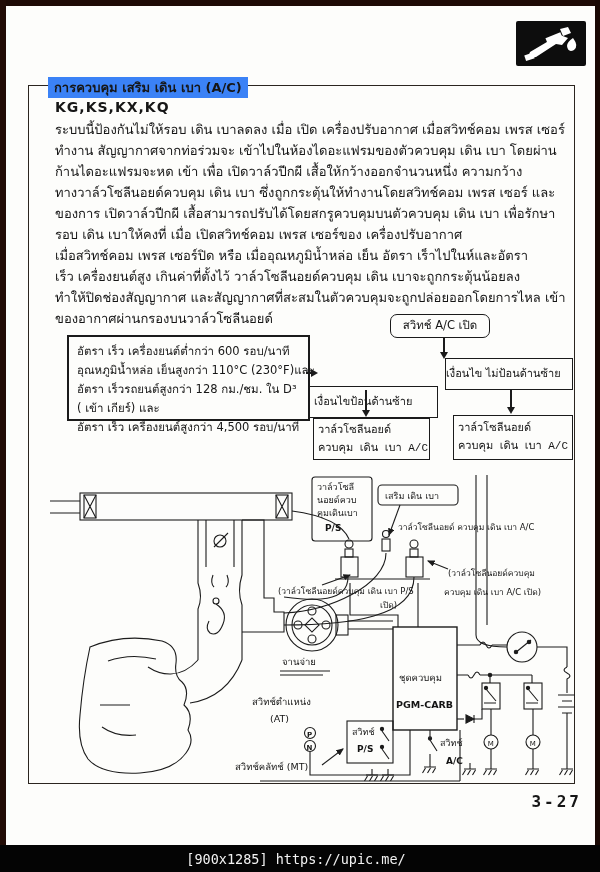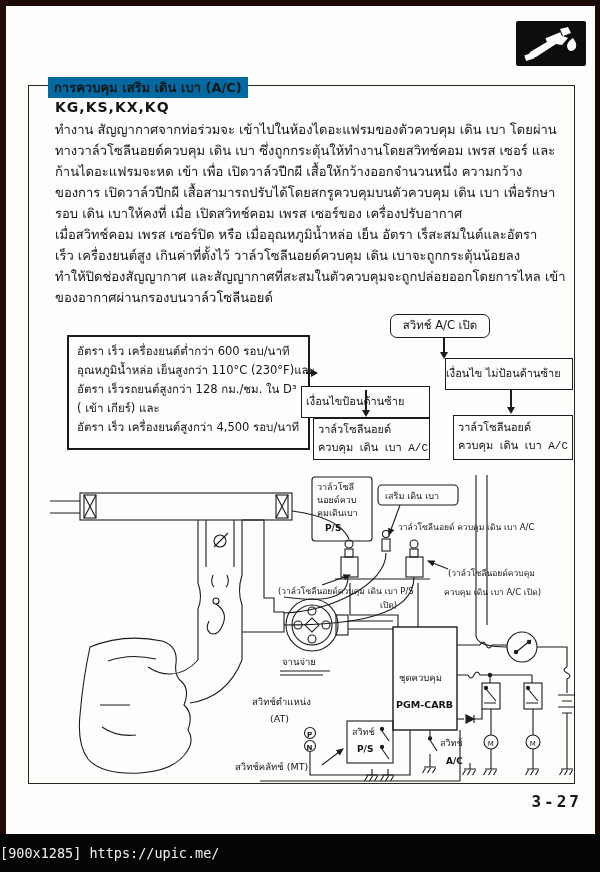--- a/index.html
+++ b/index.html
@@ -6,54 +6,54 @@
   .page{position:relative;width:600px;height:872px;background:#fdfdfb;overflow:hidden;
         font-family:"DejaVu Sans",sans-serif;color:#161616;}
   
   .edge-top{position:absolute;left:0;top:0;width:600px;height:6px;background:#1e0a05;}
   .edge-left{position:absolute;left:0;top:0;width:6px;height:872px;background:#220c06;}
   .edge-right{position:absolute;right:0;top:0;width:5px;height:872px;background:#1a0804;}
   
   .fuel-box{position:absolute;left:516px;top:21px;width:70px;height:45px;background:#0d0d0d;border-radius:2px;}
   
   .section-box{position:absolute;left:28px;top:85px;width:545px;height:697px;border:1.6px solid #2b251f;}
-  .section-title{position:absolute;left:48px;top:77px;background:#0369a1;padding:0 6px;
+  .section-title{position:absolute;left:48px;top:77px;background:#3b82f6;padding:0 6px;
       font-size:13px;font-weight:bold;white-space:nowrap;}
   .models{position:absolute;left:55px;top:99px;font-size:14px;font-weight:bold;letter-spacing:1px;}
   .para{position:absolute;left:55px;top:119px;width:508px;font-size:13px;font-weight:500;}
   .para div{height:21px;line-height:21px;white-space:nowrap;overflow:visible;}
   
-  .cond-box{position:absolute;left:67px;top:335px;width:243px;height:115px;border:2px solid #1b1b1b;
+  .cond-box{position:absolute;left:67px;top:335px;width:243px;height:86px;border:2px solid #1b1b1b;
       padding:5px 8px;box-sizing:border-box;font-size:11.5px;font-weight:500;}
   .cond-box div{height:19px;line-height:19px;white-space:nowrap;}
   
   .fbox{position:absolute;border:1.6px solid #1b1b1b;box-sizing:border-box;background:#fdfdfb;
       font-size:11px;font-weight:500;white-space:nowrap;overflow:hidden;}
   .fb-ac{left:390px;top:314px;width:100px;height:24px;line-height:21px;text-align:center;font-size:11.5px;border-radius:7px;}
-  .fb-left{left:301px;top:358px;width:129px;height:32px;line-height:29px;padding-left:4px;margin-top:28px;}
+  .fb-left{left:309px;top:358px;width:129px;height:32px;line-height:29px;padding-left:4px;margin-top:28px;}
   .fb-right{left:445px;top:358px;width:128px;height:32px;line-height:29px;padding-left:0;}
   .fb-voff{left:313px;top:418px;width:117px;height:42px;padding:2px 4px;}
   .fb-von{left:453px;top:415px;width:120px;height:45px;padding:3px 4px;}
   .fb-voff div,.fb-von div{height:18px;line-height:18px;font-family:Liberation Mono, monospace;}
   
   .vline{position:absolute;width:1.6px;background:#1b1b1b;}
   .hline{position:absolute;height:1.6px;background:#1b1b1b;}
   .arr-down{position:absolute;width:0;height:0;border-left:4px solid transparent;
       border-right:4px solid transparent;border-top:7px solid #1b1b1b;}
   .arr-right{position:absolute;width:0;height:0;border-top:4px solid transparent;
       border-bottom:4px solid transparent;border-left:7px solid #1b1b1b;}
   
   .diagram{position:absolute;left:30px;top:475px;width:545px;height:315px;}
   .diagram svg{stroke:#1c1c1c;fill:none;stroke-width:1.1;}
   .diagram text{stroke:none;fill:#141414;font-family:"DejaVu Sans",sans-serif;}
   
   .pagenum{position:absolute;right:18px;top:792px;font-family:"DejaVu Sans Mono",monospace;
       font-weight:bold;font-size:16px;letter-spacing:3px;}
-  .wm-bar{position:absolute;left:0;bottom:0;width:600px;height:38px;background:#040404;
-      display:flex;align-items:center;justify-content:flex-start;padding-right:8px;box-sizing:border-box;}
+  .wm-bar{position:absolute;left:0;bottom:0;width:600px;height:27px;background:#040404;
+      display:flex;align-items:center;justify-content:center;padding-right:8px;box-sizing:border-box;}
   .wm-text{color:#f2f2f2;font-family:"DejaVu Sans Mono",monospace;font-size:13.5px;}
 </style>
 </head>
 <body>
 
 <div class="page">
   <div class="edge-top"></div>
   <div class="edge-left"></div>
   <div class="edge-right"></div>
 
@@ -67,26 +67,27 @@
         <path d="M57,17 q6,8 1,12 q-6,3 -7,-4 q0,-4 6,-8 z"></path>
       </g>
     </svg>
   </div>
 
   <div class="section-box"></div>
   <div class="section-title">การควบคุม เสริม เดิน เบา (A/C)</div>
   <div class="models">KG,KS,KX,KQ</div>
 
   <div class="para">
+    <div>ระบบนี้ป้องกันไม่ให้รอบ เดิน เบาลดลง เมื่อ เปิด เครื่องปรับอากาศ  เมื่อสวิทช์คอม เพรส เซอร์</div>
     <div>ทำงาน   สัญญากาศจากท่อร่วมจะ เข้าไปในห้องไดอะแฟรมของตัวควบคุม เดิน เบา  โดยผ่าน</div>
+    <div>ก้านไดอะแฟรมจะหด เข้า เพื่อ เปิดวาล์วปีกผี เสื้อให้กว้างออกจำนวนหนึ่ง        ความกว้าง</div>
     <div>ทางวาล์วโซลีนอยด์ควบคุม เดิน เบา   ซึ่งถูกกระตุ้นให้ทำงานโดยสวิทช์คอม เพรส เซอร์  และ</div>
-    <div>ก้านไดอะแฟรมจะหด เข้า เพื่อ เปิดวาล์วปีกผี เสื้อให้กว้างออกจำนวนหนึ่ง        ความกว้าง</div>
     <div>ของการ เปิดวาล์วปีกผี เสื้อสามารถปรับได้โดยสกรูควบคุมบนตัวควบคุม เดิน เบา   เพื่อรักษา</div>
     <div>รอบ เดิน เบาให้คงที่ เมื่อ เปิดสวิทช์คอม เพรส เซอร์ของ เครื่องปรับอากาศ</div>
-    <div>เมื่อสวิทช์คอม เพรส เซอร์ปิด   หรือ เมื่ออุณหภูมิน้ำหล่อ เย็น        อัตรา เร็สะสมในต์และอัตรา</div>
+    <div>เมื่อสวิทช์คอม เพรส เซอร์ปิด   หรือ เมื่ออุณหภูมิน้ำหล่อ เย็น        อัตรา เร็าไปในห์และอัตรา</div>
     <div>เร็ว เครื่องยนต์สูง เกินค่าที่ตั้งไว้        วาล์วโซลีนอยด์ควบคุม เดิน เบาจะถูกกระตุ้นน้อยลง</div>
     <div>ทำให้ปิดช่องสัญญากาศ   และสัญญากาศที่สะสมในตัวควบคุมจะถูกปล่อยออกโดยการไหล เข้า</div>
     <div>ของอากาศผ่านกรองบนวาล์วโซลีนอยด์</div>
   </div>
 
   <div class="cond-box">
     <div>อัตรา เร็ว เครื่องยนต์ต่ำกว่า 600 รอบ/นาที</div>
     <div>อุณหภูมิน้ำหล่อ เย็นสูงกว่า 110°C (230°F)และ</div>
     <div>อัตรา เร็วรถยนต์สูงกว่า 128 กม./ชม. ใน D³</div>
     <div>( เข้า เกียร์)   และ</div>

